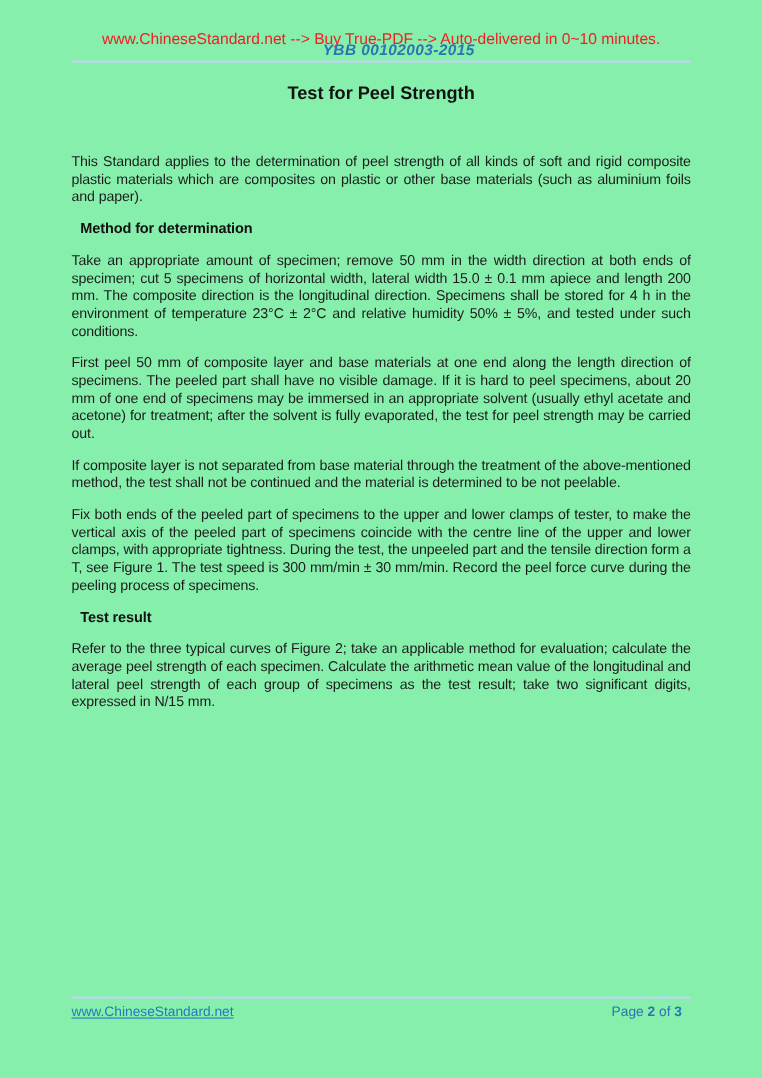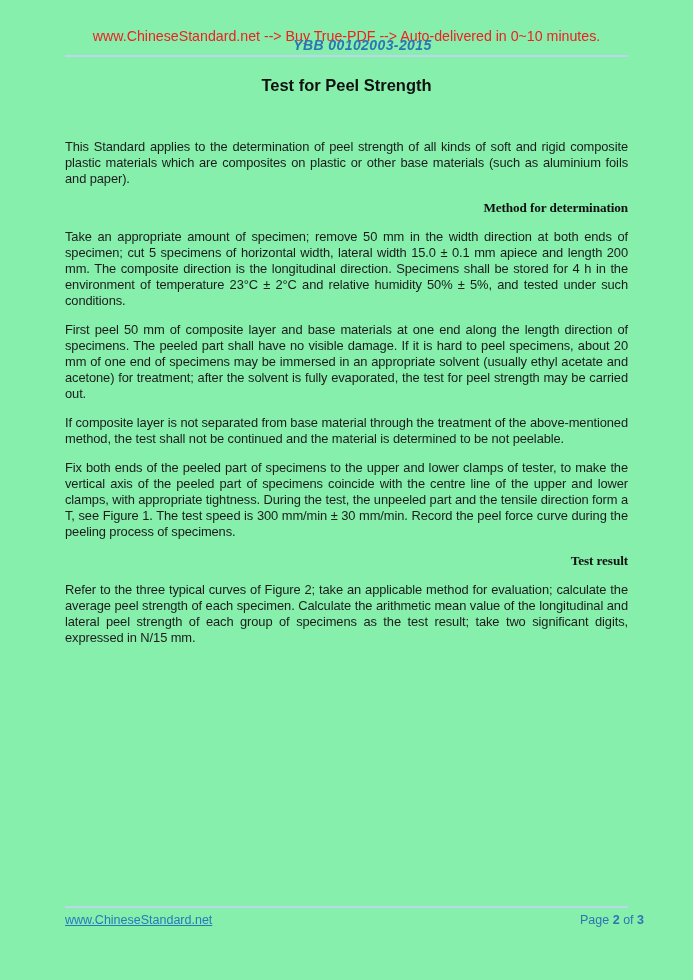--- a/index.html
+++ b/index.html
@@ -71,40 +71,39 @@
     text-align: justify;
     color: #1b1b1b;
   }
   .content p {
     margin: 0 0 13px 0;
   }
   .content h2 {
     margin: 3px 0 13px 8px;
     font-size: 13.2px;
     font-weight: bold;
-    text-align: right;
+    text-align: left;
     color: #111111;
-    font-family: Liberation Serif, serif;
   }
   
   .footer-rule { top: 906px; }
   .footer-link {
     position: absolute;
     top: 913px;
     left: 65px;
     font-size: 12.5px;
     color: #2779bd;
     text-decoration: underline;
     cursor: pointer;
     text-align: right;
   }
   .footer-page {
     position: absolute;
     top: 913px;
-    right: 49px;
+    right: 73px;
     font-size: 12.5px;
     color: #2e74b5;
   }
   .footer-page b { font-weight: bold; }
 </style>
 </head>
 <body>
 
 <div class="page">
 

